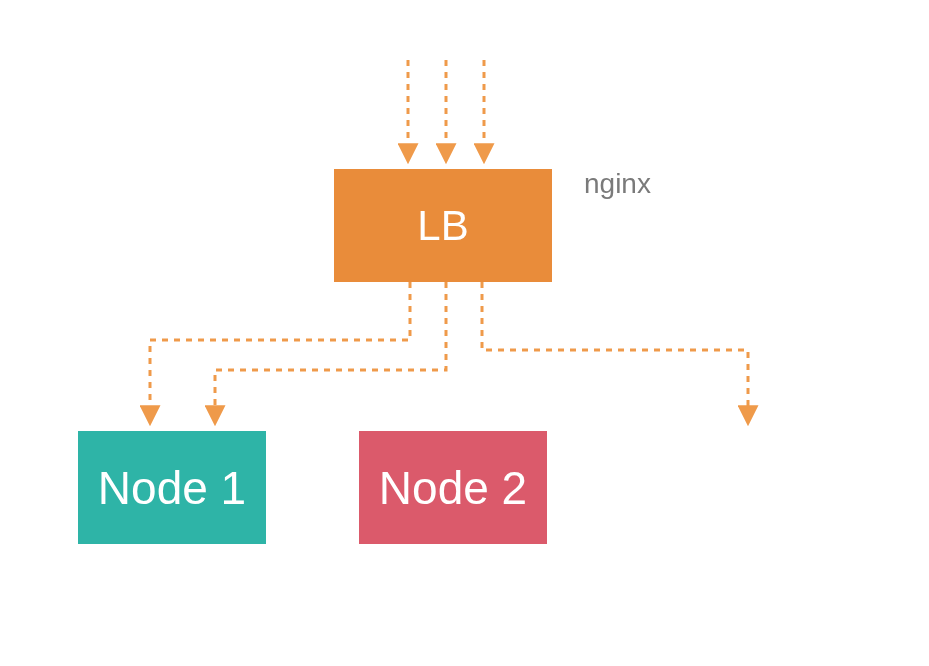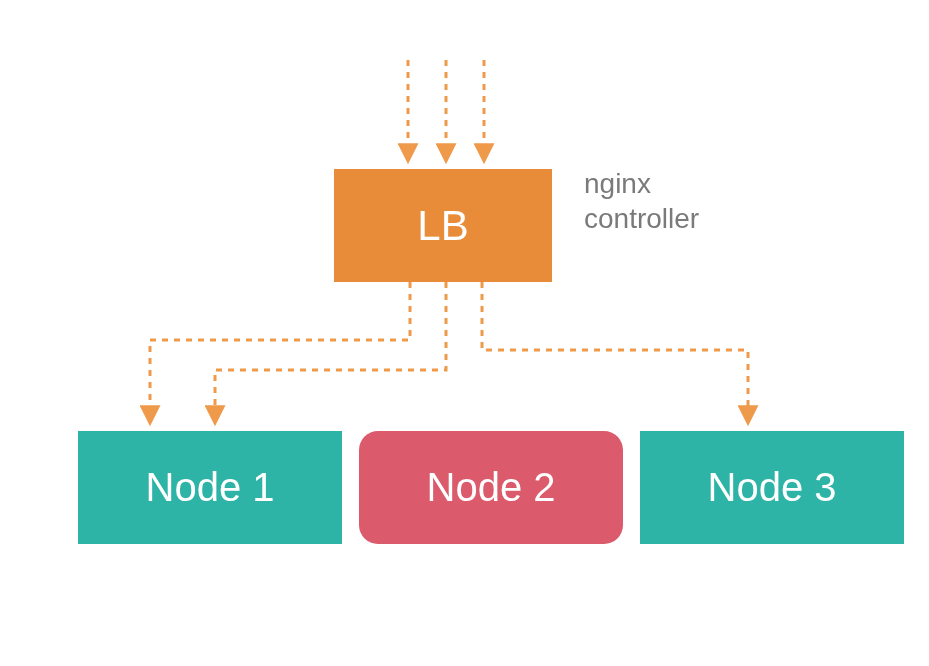--- a/index.html
+++ b/index.html
@@ -36,26 +36,26 @@
     left: 575px;
     top: 166px;
     color: #7a7a7a;
     font-size: 28px;
     line-height: 1.25;
     font-weight: 400;
     margin-left: 9px;
   }
   .node-box {
     top: 431px;
-    width: 264px;
+    width: 188px;
     height: 113px;
-    font-size: 40px;
+    font-size: 46px;
   }
   .n1 { left: 78px;  background: #2eb4a7; }
-  .n2 { left: 359px; background: #db5a6b; border-radius: 19px; }
+  .n2 { left: 359px; background: #db5a6b; }
   .n3 { left: 640px; background: #2eb4a7; }
 
   svg.wires {
     position: absolute;
     inset: 0;
     width: 929px;
     height: 666px;
     pointer-events: none;
   }
 </style>
@@ -81,26 +81,22 @@
 
     <path d="M 482 282 L 482 350 L 748 350 L 748 422" fill="none" stroke="#ef9a4a" stroke-width="3" stroke-dasharray="6 6" marker-end="url(#ah)"></path>
   </svg>
 
   <div class="box lb-box">
     <span>LB</span>
   </div>
 
   <div class="side-label">
     <div>nginx</div>
-    <div>controller</div>
   </div>
 
   <div class="box node-box n1">
     <span>Node 1</span>
   </div>
   <div class="box node-box n2">
     <span>Node 2</span>
   </div>
-  <div class="box node-box n3">
-    <span>Node 3</span>
-  </div>
 
 </div>
 
 </body></html>

